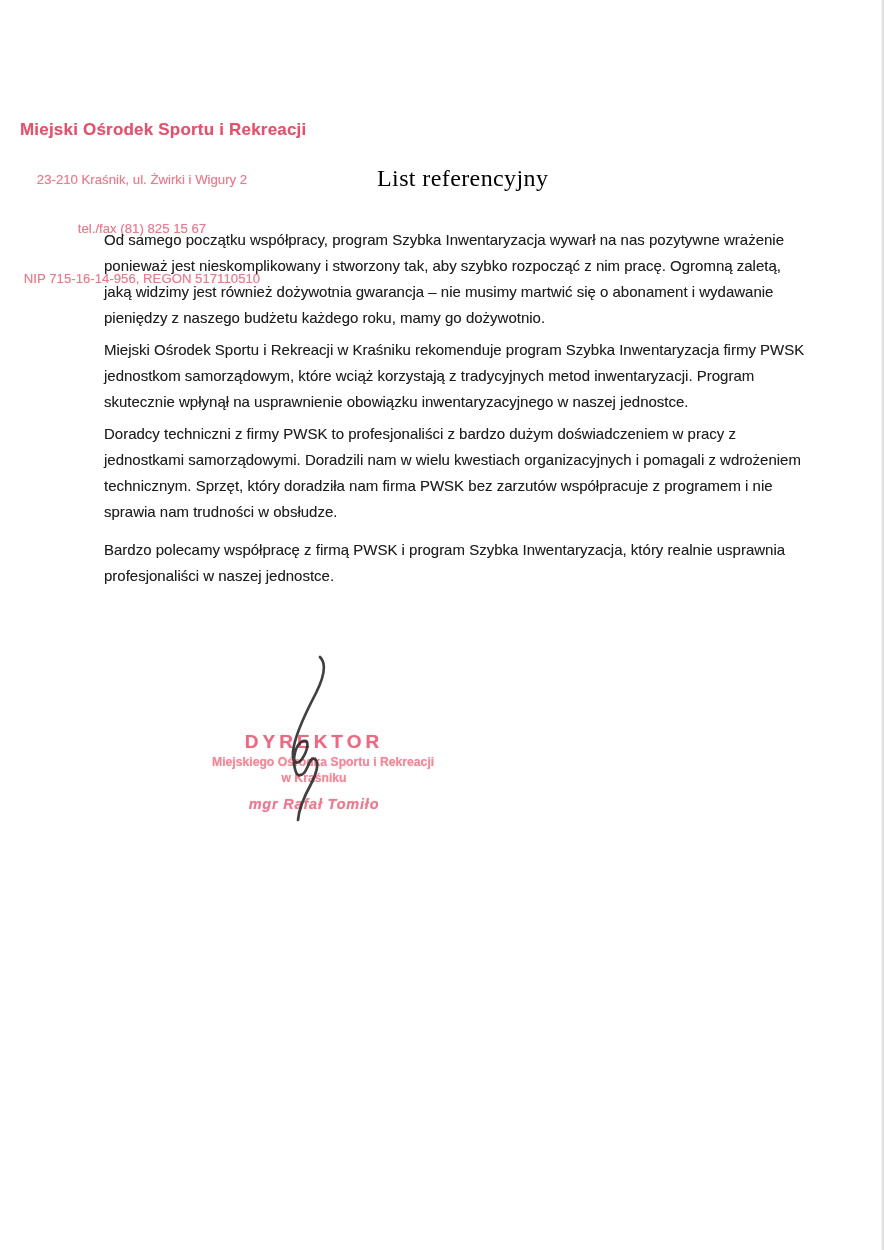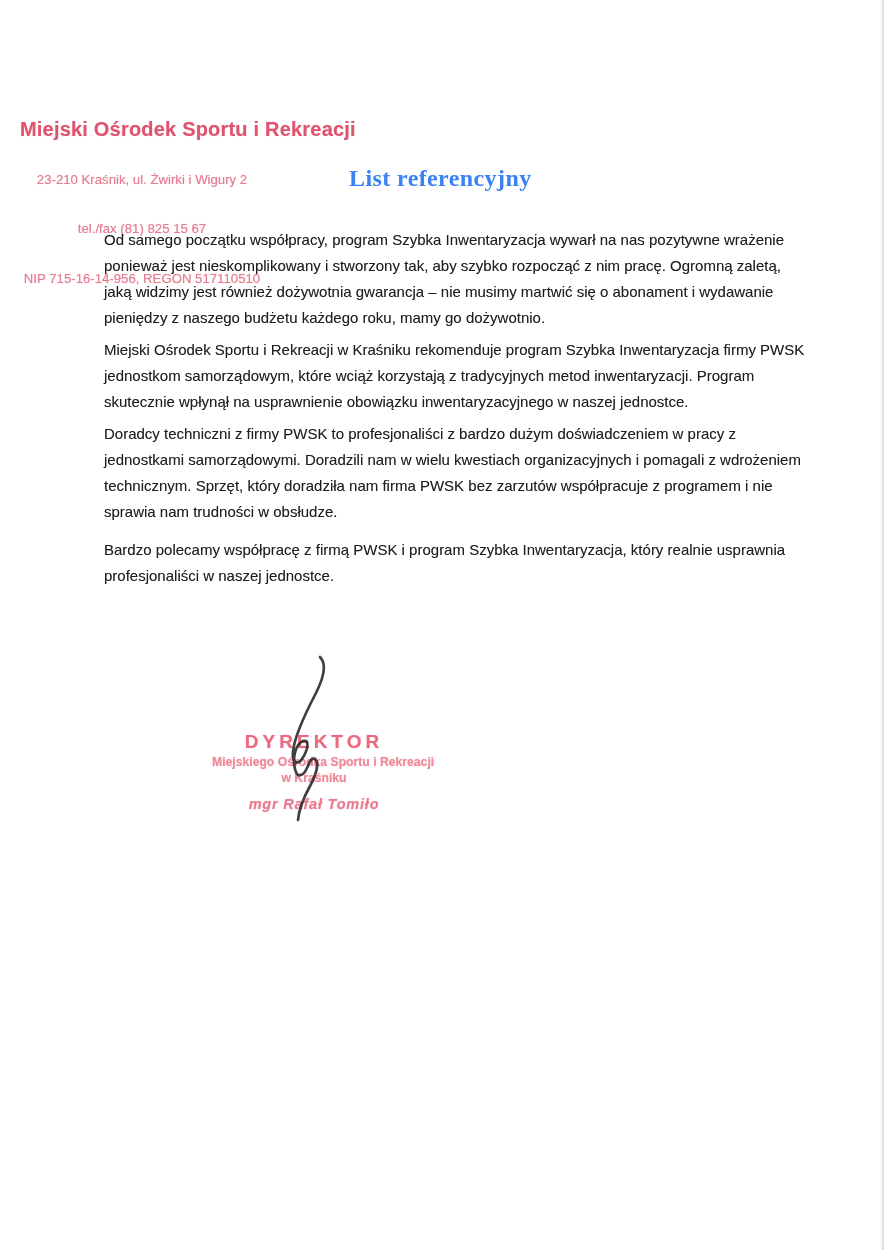--- a/index.html
+++ b/index.html
@@ -20,43 +20,43 @@
   .letterhead {
     position: absolute;
     left: 20px;
     top: 121px;
     width: 244px;
     text-align: center;
     line-height: 17.6px;
     text-shadow: 0 0 1px rgba(226, 90, 114, 0.45);
   }
   .lh-name {
-    font-size: 20px;
+    font-size: 17px;
     font-weight: bold;
     color: #df536e;
     letter-spacing: 0.2px;
     white-space: nowrap;
   }
   .lh-line {
     font-size: 13.2px;
     color: #e37e90;
     white-space: nowrap;
     margin-top: 32px;
   }
 
   
   .doc-title {
     position: absolute;
-    left: 349px;
+    left: 377px;
     top: 165px;
     margin: 0;
     font-family: "Liberation Serif", serif;
-    font-weight: bold;
+    font-weight: normal;
     font-size: 24px;
-    color: #3b82f6;
+    color: #000000;
     letter-spacing: 0.4px;
     white-space: nowrap;
   }
 
   
   .body-text {
     position: absolute;
     left: 104px;
     top: 227px;
     width: 702px;

